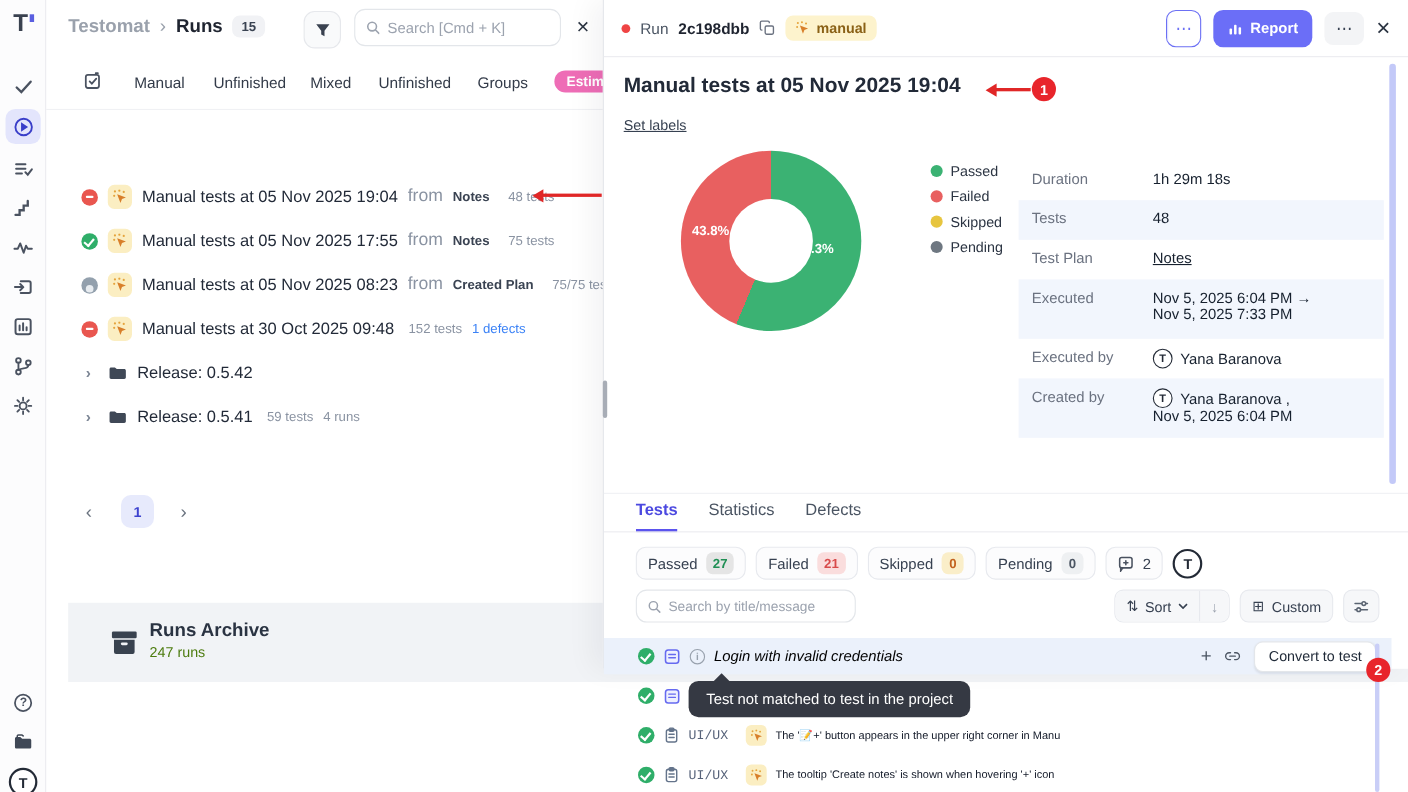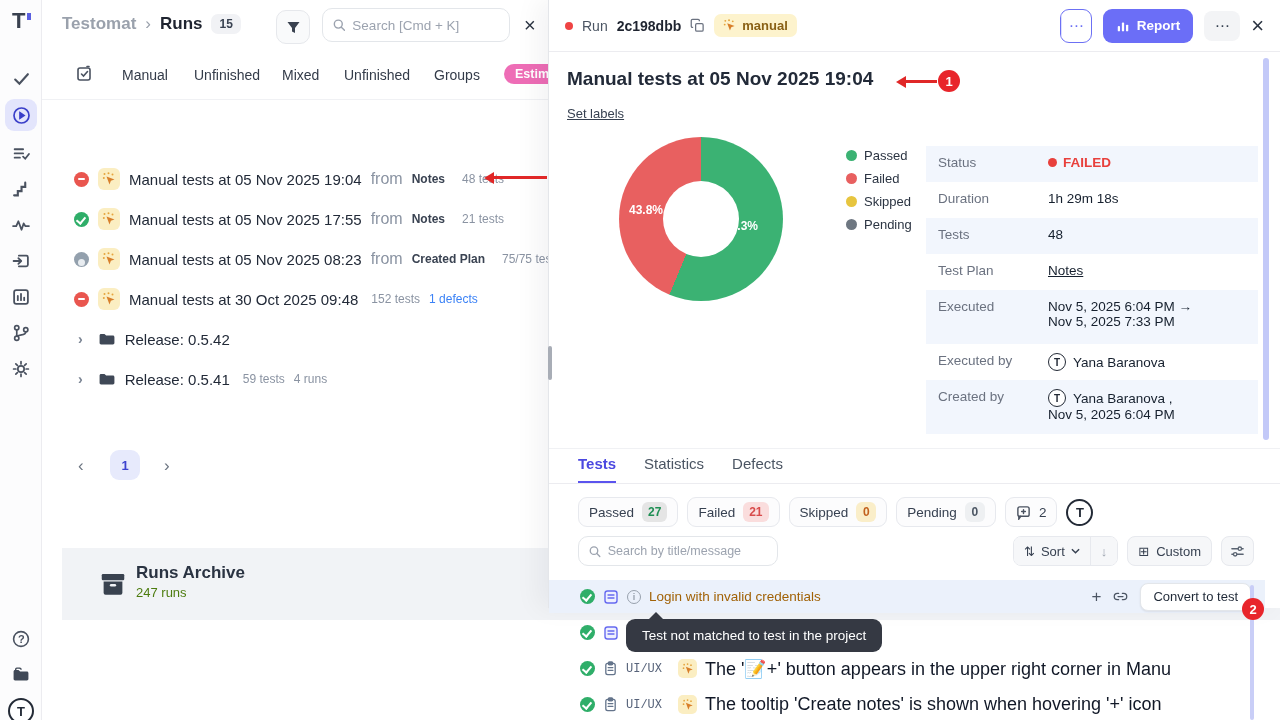--- a/index.html
+++ b/index.html
@@ -125,22 +125,22 @@
   .seg { display:flex; height:30px; border-radius:8px; overflow:hidden; border:1px solid #e7e9ee; }
   .seg > div { display:flex; align-items:center; gap:6px; padding:0 10px; background:#f6f7f9;
     font-size:13px; color:#374151; }
   .seg > div + div { border-left:1px solid #e7e9ee; color:#9ca3af; }
   .tool-btn { height:30px; border:1px solid #e7e9ee; background:#f6f7f9; border-radius:8px;
     display:flex; align-items:center; gap:7px; padding:0 10px; font-size:13px; color:#374151; }
 
   .t-row { position:absolute; left:0; width:716px; height:33px; display:flex; align-items:center;
     padding:0 14px 0 31px; gap:8px; }
   .t-row.hl { background:#ebf1fb; }
-  .t-title-it { font-size:13.5px; color:#a16207; }
-  .t-title { font-size:18px; color:#111827; white-space:nowrap; overflow:hidden; }
+  .t-title-it { font-size:13.5px; color:#000000; font-style:italic; }
+  .t-title { font-size:10px; color:#111827; white-space:nowrap; overflow:hidden; }
   .t-tag { font-family:"Liberation Mono","DejaVu Sans Mono",monospace; font-size:12px; color:#57637a; width:44px; }
   .info-circ { width:14px; height:14px; border:1.4px solid #98a1ad; border-radius:50%; color:#98a1ad;
     font-size:9px; font-weight:700; display:flex; align-items:center; justify-content:center; flex:none; }
   .row-right { margin-left:auto; display:flex; align-items:center; gap:12px; }
   .plus-g { font-size:17px; color:#4b5563; }
   .convert-btn { height:28px; background:#fff; border:1px solid #e3e6ea; border-radius:8px;
     box-shadow:0 1px 2px rgba(0,0,0,.08); font-size:13px; color:#1f2937; display:flex;
     align-items:center; padding:0 12px; }
   .tooltip { position:absolute; left:77px; top:619px; background:#353943; border-radius:9px;
     color:#fff; font-size:13.5px; padding:9px 16px; z-index:25; white-space:nowrap; }
@@ -294,21 +294,21 @@
           <circle cx="2.5" cy="2" r="1" fill="#e5a43c"></circle>
           <circle cx="6.5" cy="1.3" r="1" fill="#e5a43c"></circle>
           <circle cx="10.5" cy="2.5" r="1" fill="#e5a43c"></circle>
           <circle cx="1.8" cy="6" r="1" fill="#e5a43c"></circle>
           <path d="M4.5 4.5l8 3-3.6 1.3L7.5 12.5z" fill="#d87f2a"></path>
         </svg>
     </span>
     <span class="run-title">Manual tests at 05 Nov 2025 17:55</span>
     <span class="from-lbl">from</span>
     <span class="from-src">Notes</span>
-    <span class="run-meta" style="margin-left:8px">21 tests</span>
+    <span class="run-meta" style="margin-left:8px">75 tests</span>
   </div>
   <div class="run-row" style="top:248px">
     <span class="st-ic st-prog"></span>
     <span class="man-tile">
       <svg width="14" height="14" viewBox="0 0 14 14">
           <circle cx="2.5" cy="2" r="1" fill="#e5a43c"></circle>
           <circle cx="6.5" cy="1.3" r="1" fill="#e5a43c"></circle>
           <circle cx="10.5" cy="2.5" r="1" fill="#e5a43c"></circle>
           <circle cx="1.8" cy="6" r="1" fill="#e5a43c"></circle>
           <path d="M4.5 4.5l8 3-3.6 1.3L7.5 12.5z" fill="#d87f2a"></path>
@@ -425,27 +425,20 @@
         <span class="leg-dot" style="background:#e7c53f"></span>
         <span class="leg-txt">Skipped</span>
       </div>
     <div class="leg-row">
         <span class="leg-dot" style="background:#6e7781"></span>
         <span class="leg-txt">Pending</span>
       </div>
   </div>
 
   <div class="info-tbl">
-    <div class="info-row stripe" style="height:36px">
-      <span class="info-lbl">Status</span>
-      <span class="info-val failed-val">
-          <span class="red-dot"></span>
-          <span>FAILED</span>
-        </span>
-    </div>
     <div class="info-row" style="height:36px">
       <span class="info-lbl">Duration</span>
       <span class="info-val">1h 29m 18s</span>
     </div>
     <div class="info-row stripe" style="height:36px">
       <span class="info-lbl">Tests</span>
       <span class="info-val">48</span>
     </div>
     <div class="info-row" style="height:36px">
       <span class="info-lbl">Test Plan</span>

